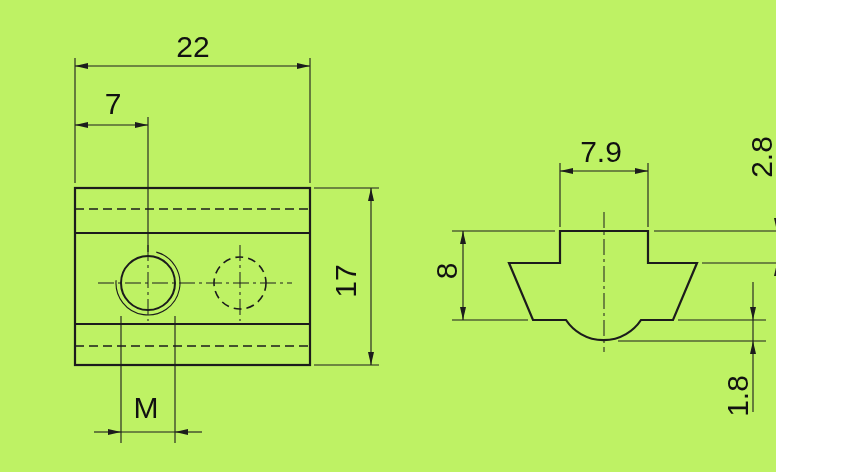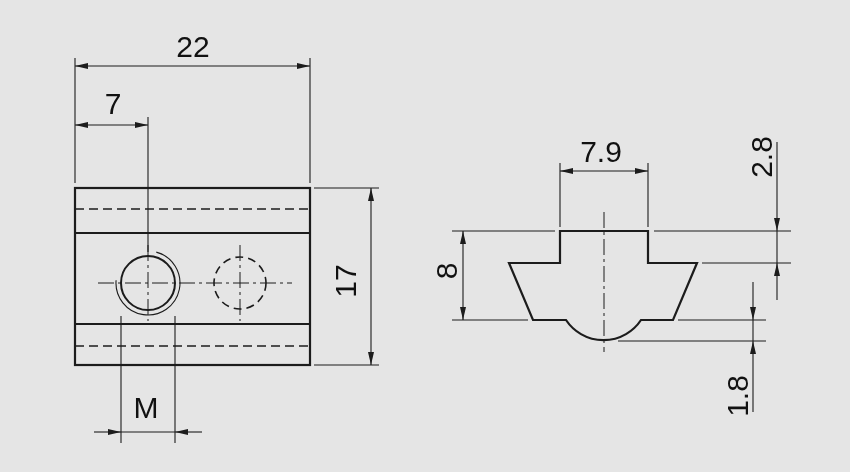--- a/index.html
+++ b/index.html
@@ -1,16 +1,16 @@
 <!DOCTYPE html>
 <html><head>
 <meta charset="utf-8">
 <style>
   html,body{margin:0;padding:0;background:#ffffff;}
-  .canvas{position:relative;width:850px;height:472px;background:#e5e5e5;overflow:hidden;}
+  .canvas{position:relative;width:776px;height:472px;background:#bef264;overflow:hidden;}
   svg{display:block;}
   .outline{stroke:#1c1c1c;stroke-width:2.2;fill:none;stroke-linejoin:miter;}
   .thin{stroke:#1c1c1c;stroke-width:1.1;fill:none;}
   .hidden-line{stroke:#1c1c1c;stroke-width:1.7;fill:none;stroke-dasharray:9 5;}
   .centerline{stroke:#1c1c1c;stroke-width:1;fill:none;stroke-dasharray:16 4 3 4;}
   .arrow{fill:#1c1c1c;stroke:none;}
   text.dim{font-family:"Liberation Sans","DejaVu Sans",sans-serif;font-size:30px;fill:#111111;}
 </style>
 </head>
 <body>

